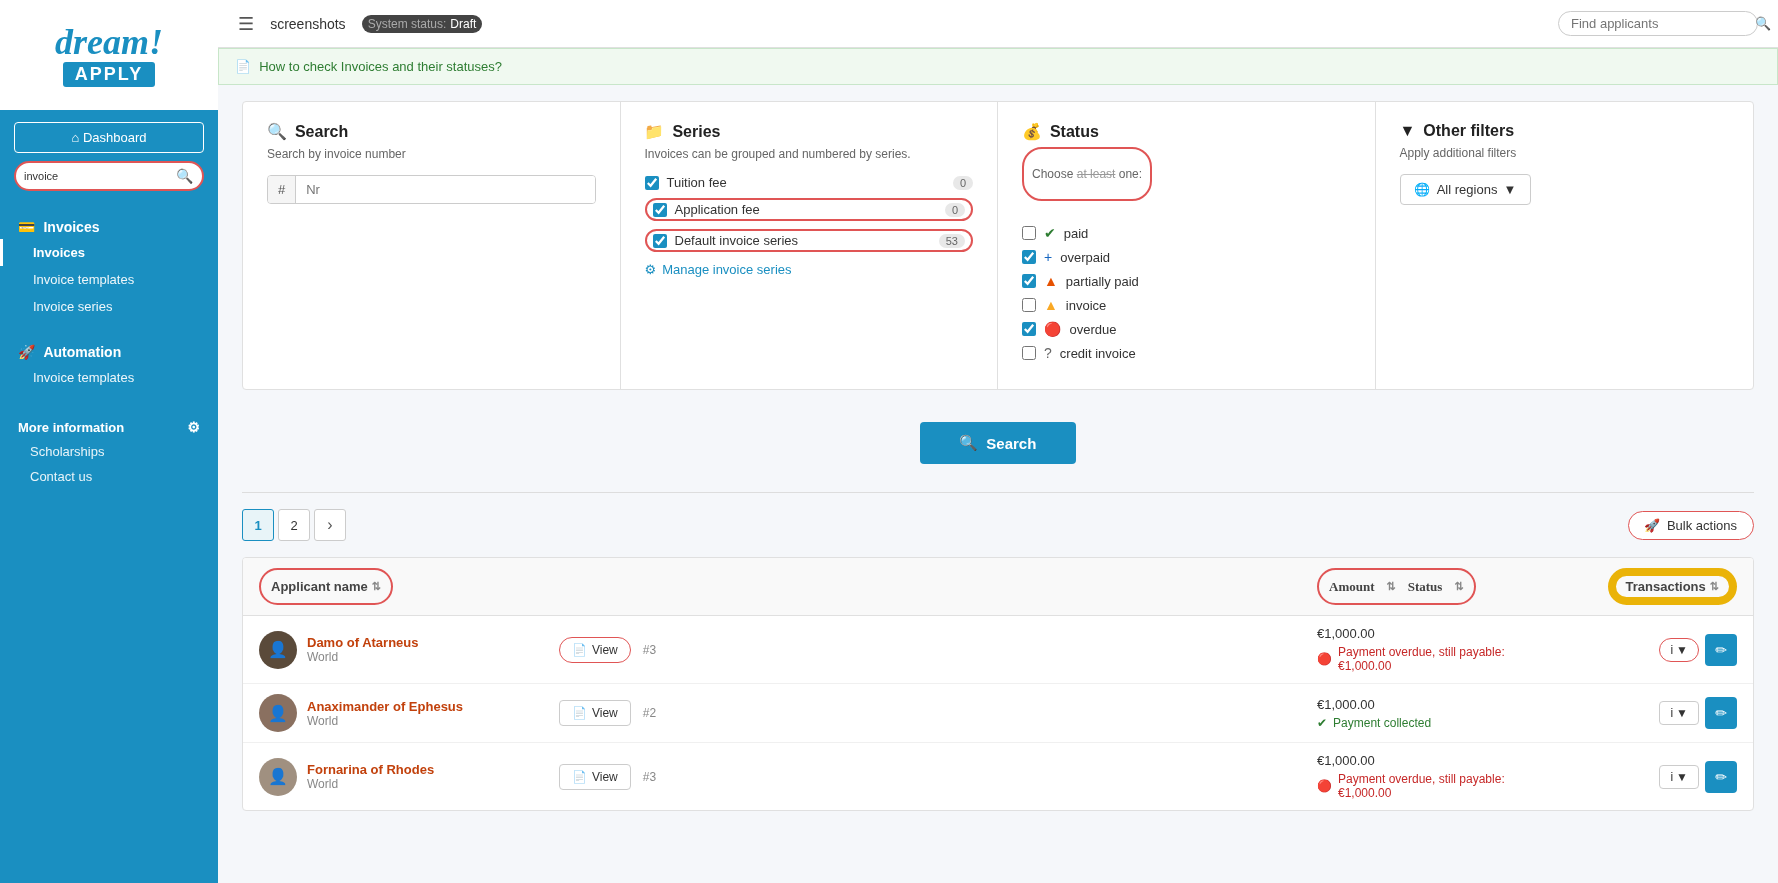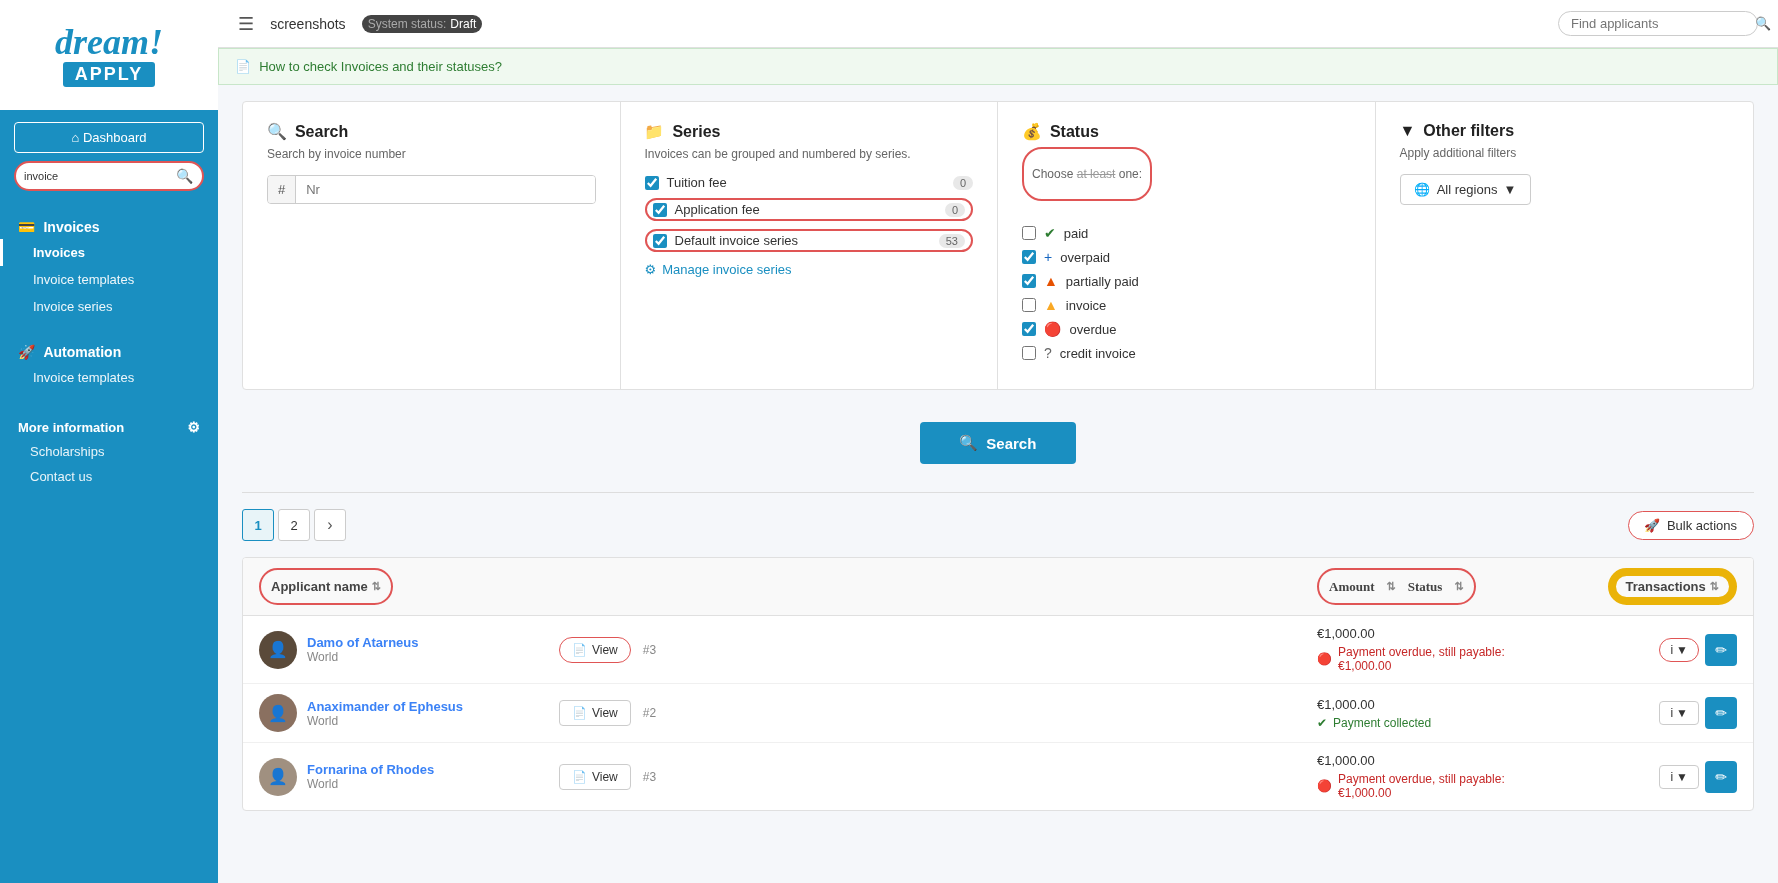--- a/index.html
+++ b/index.html
@@ -419,21 +419,21 @@
       overflow: hidden;
       flex-shrink: 0;
       display: flex;
       align-items: center;
       justify-content: center;
       font-size: 16px;
     }
     .avatar.dark { background: #5a4a3a; }
     .avatar.medium { background: #8a7060; }
     .avatar.light { background: #a09080; }
-    .applicant-name { font-weight: 600; font-size: 13px; color: #3b82f6; }
+    .applicant-name { font-weight: 600; font-size: 13px; color: #c2410c; }
     .applicant-sub { font-size: 12px; color: #888; }
     .view-btn {
       border: 1px solid #ccc;
       background: white;
       border-radius: 4px;
       padding: 5px 12px;
       font-size: 12px;
       cursor: pointer;
       color: #333;
       display: flex;

